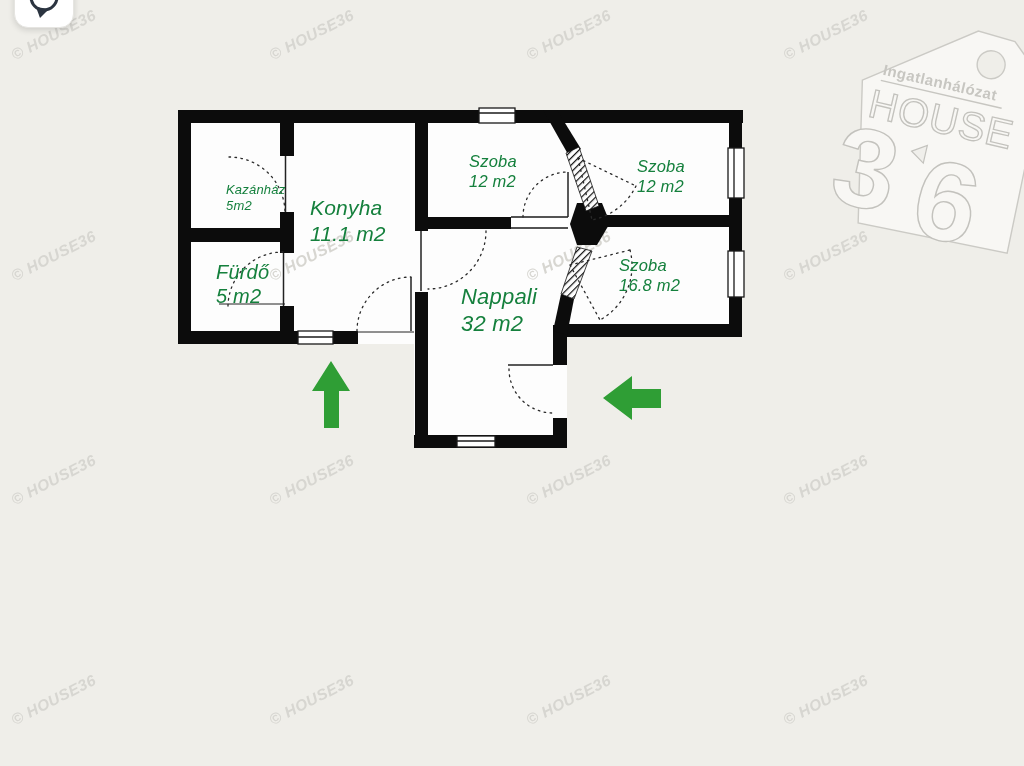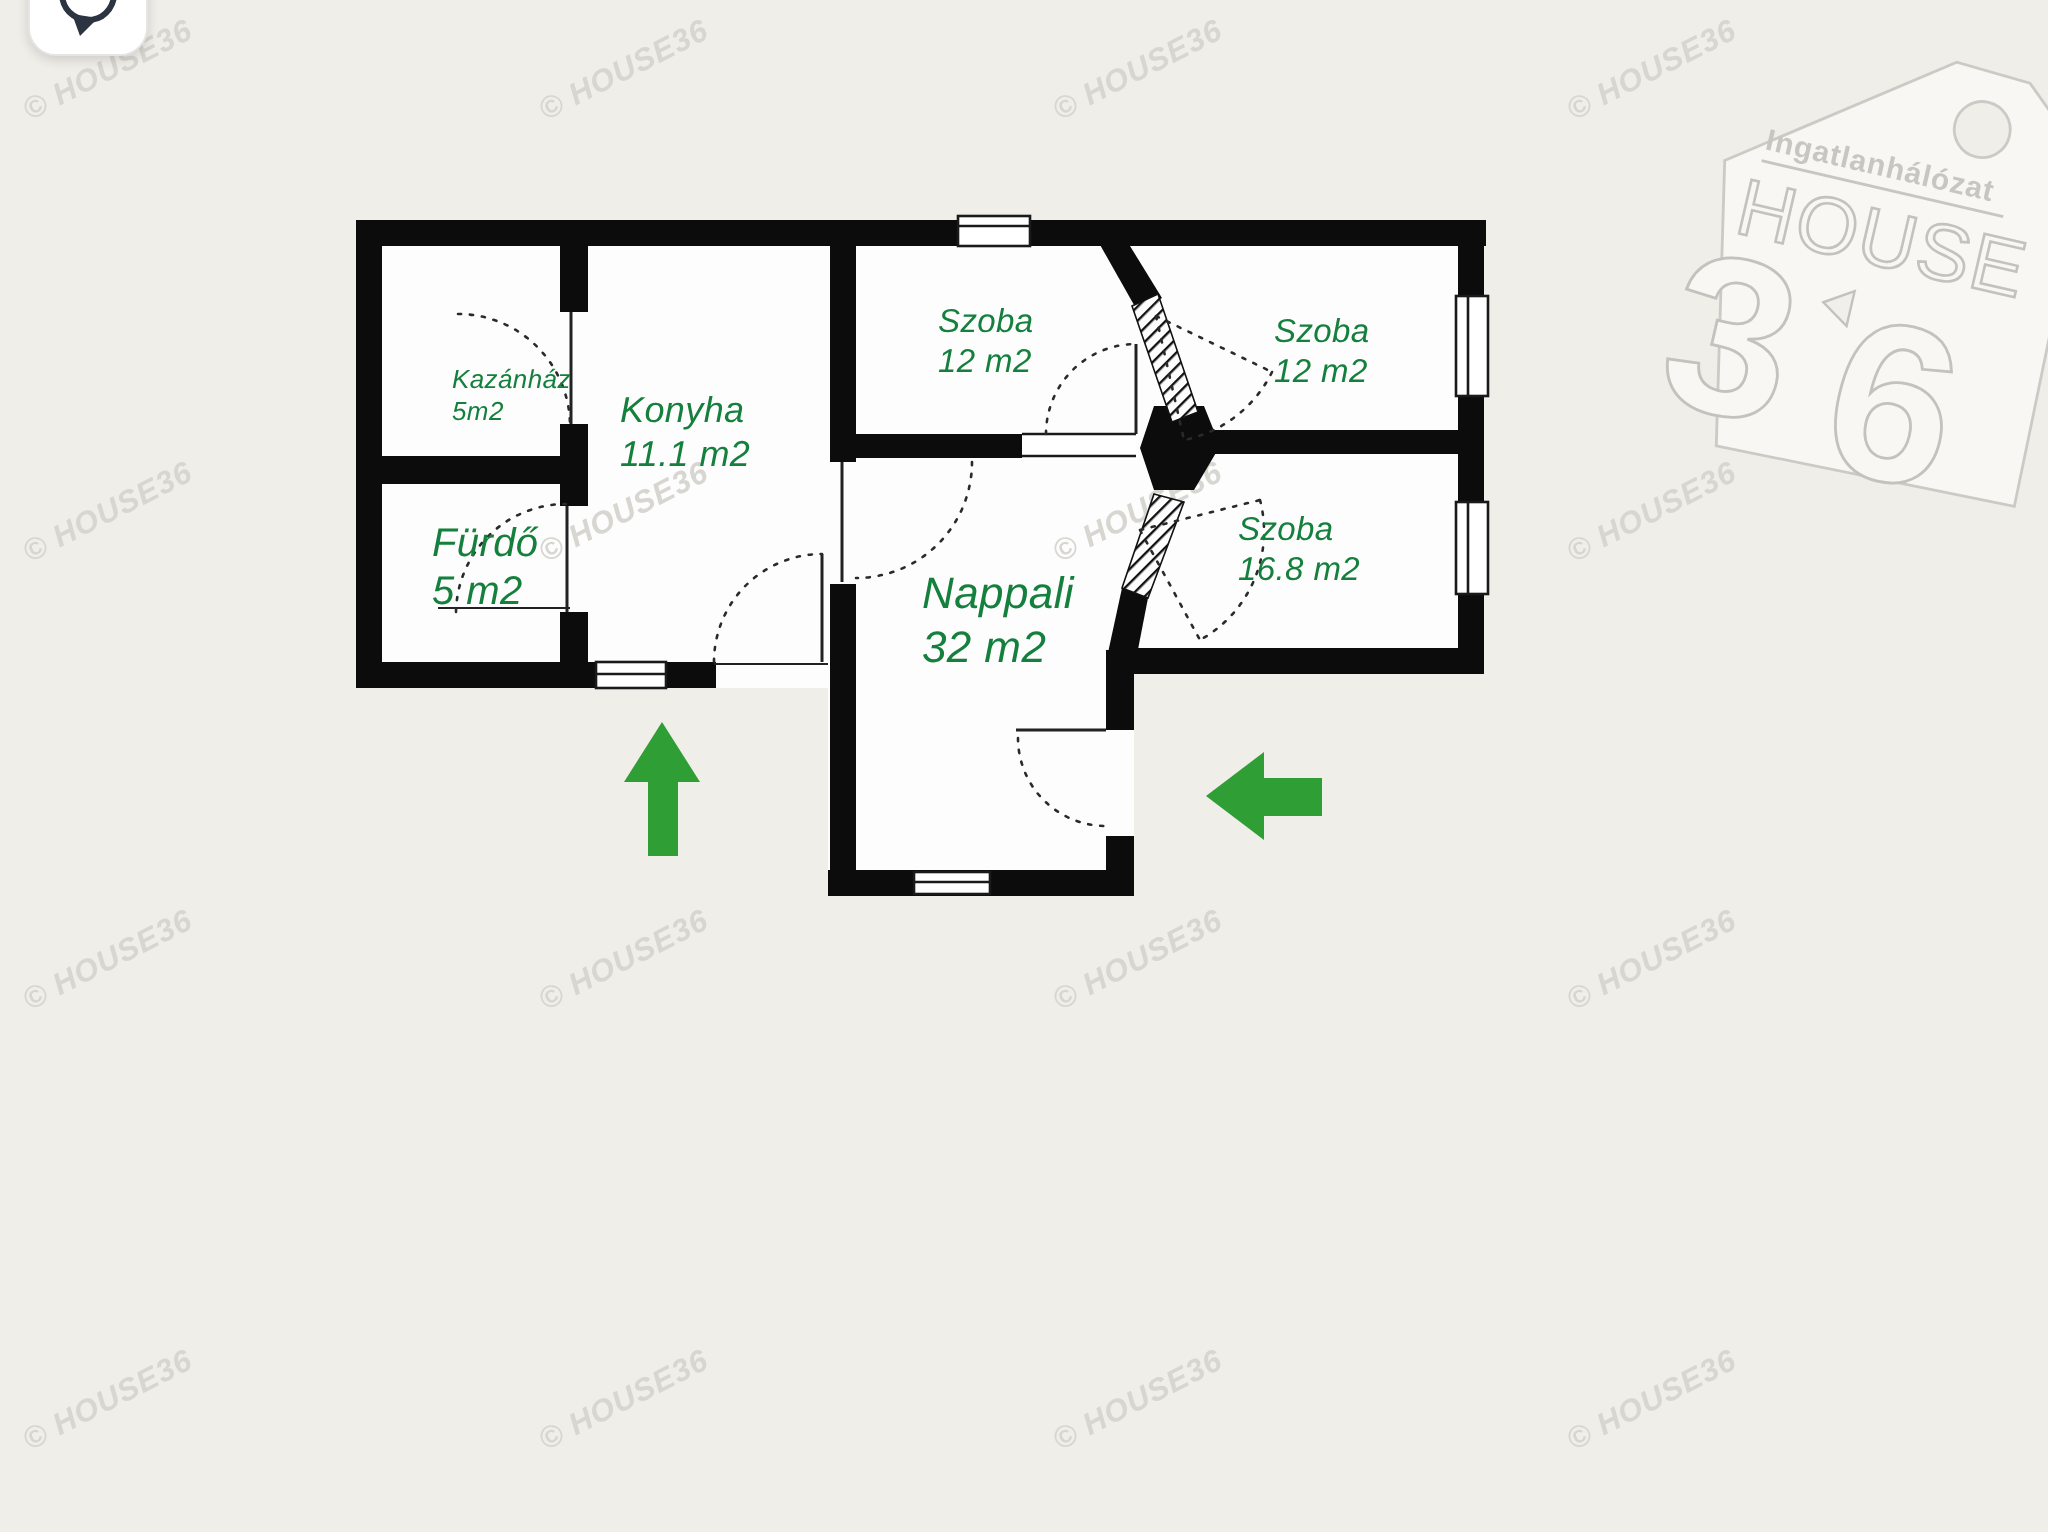--- a/index.html
+++ b/index.html
@@ -13,21 +13,21 @@
   .rotate-btn{
     position:absolute;left:14px;top:-32px;width:58px;height:58px;
     background:#ffffff;border:1px solid #e6e5e1;border-radius:14px;
     box-shadow:0 2px 6px rgba(0,0,0,.14);
     display:flex;align-items:flex-end;justify-content:center;
   }
   
   .room-label{position:absolute;color:#15803d;line-height:1.22;letter-spacing:.2px;font-style:italic;}
   .room-label span{display:block;white-space:nowrap;}
   .lbl-kazanhaz{left:211px;top:182px;font-size:13px;margin-left:15px;}
-  .lbl-konyha  {left:310px;top:195px;font-size:18px;}
+  .lbl-konyha  {left:310px;top:195px;font-size:21px;}
   .lbl-furdo   {left:216px;top:260px;font-size:20px;}
   .lbl-szoba1  {left:469px;top:151px;font-size:16.5px;}
   .lbl-szoba2  {left:637px;top:156px;font-size:16.5px;}
   .lbl-szoba3  {left:619px;top:255px;font-size:16.5px;}
   .lbl-nappali {left:461px;top:284px;font-size:22px;}
   
   .logo-svg{position:absolute;left:846px;top:8px;overflow:visible;}
 </style>
 </head>
 <body>

